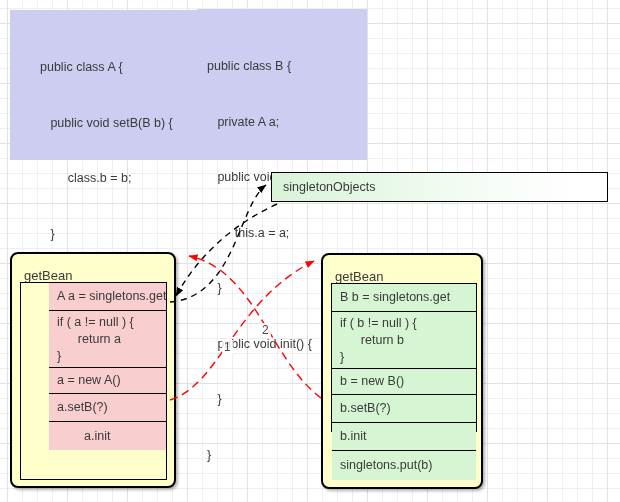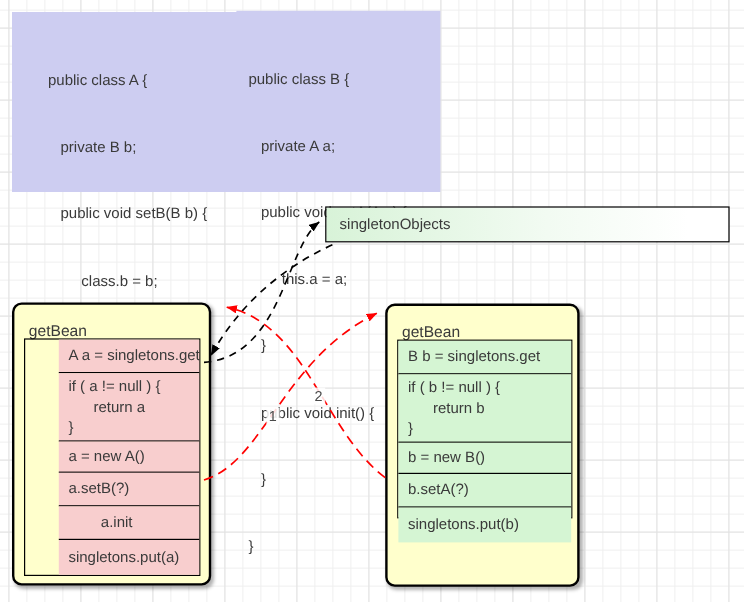--- a/index.html
+++ b/index.html
@@ -44,21 +44,20 @@
     background:rgba(255,255,255,0.85); padding:0 2px; line-height:14px;
   }
 </style>
 </head>
 <body>
 
 <div class="canvas">
 
   <div class="code-block" style="left:10px; top:10px; width:200px; height:150px;padding-left:30px;">
     <div>public class A {</div>
-    <div>   private B b;</div>
     <div>   public void setB(B b) {</div>
     <div>        class.b = b;</div>
     <div>   }</div>
     <div>   public void init() {</div>
     <div>   }</div>
     <div>}</div>
   </div>
 
   <div class="code-block" style="left:197px; top:9px; width:170px; height:151px;">
     <div>public class B {</div>
@@ -78,33 +77,33 @@
   <div class="node-box" style="left:10px; top:252px; width:166px; height:236px;">
     <div class="node-title">getBean</div>
     <div class="step-table pink" style="width:147px; height:198px;">
       <div class="step-row" style="height:28px;">A a = singletons.get</div>
       <div class="step-row" style="height:57px;">if ( a != null ) {
       return a
 }</div>
       <div class="step-row" style="height:26px;">a = new A()</div>
       <div class="step-row" style="height:28px;">a.setB(?)</div>
       <div class="step-row" style="height:28px;padding-left:35px;">a.init</div>
-      <div class="step-row" style="height:29px;">singletons.put(a)</div>
     </div>
   </div>
 
   <div class="node-box" style="left:321px; top:253px; width:162px; height:236px;">
     <div class="node-title">getBean</div>
     <div class="step-table green" style="width:146px; height:149px;">
       <div class="step-row" style="height:28px;">B b = singletons.get</div>
       <div class="step-row" style="height:57px;">if ( b != null ) {
       return b
 }</div>
       <div class="step-row" style="height:26px;">b = new B()</div>
-      <div class="step-row" style="height:28px;">b.setA(?)</div>
+      <div class="step-row" style="height:28px;">b.setB(?)</div>
+      <div class="step-row" style="height:28px;">b.init</div>
       <div class="step-row" style="height:29px;">singletons.put(b)</div>
     </div>
   </div>
 
   <svg class="edge-layer" viewBox="0 0 620 502" xmlns="http://www.w3.org/2000/svg">
     <defs>
       <marker id="arrowBlack" markerWidth="12" markerHeight="10" refX="8.5" refY="3.5" orient="auto" markerUnits="userSpaceOnUse">
         <path d="M0,0 L9,3.5 L0,7 Z" fill="#000"></path>
       </marker>
       <marker id="arrowRed" markerWidth="12" markerHeight="10" refX="8.5" refY="3.5" orient="auto" markerUnits="userSpaceOnUse">

